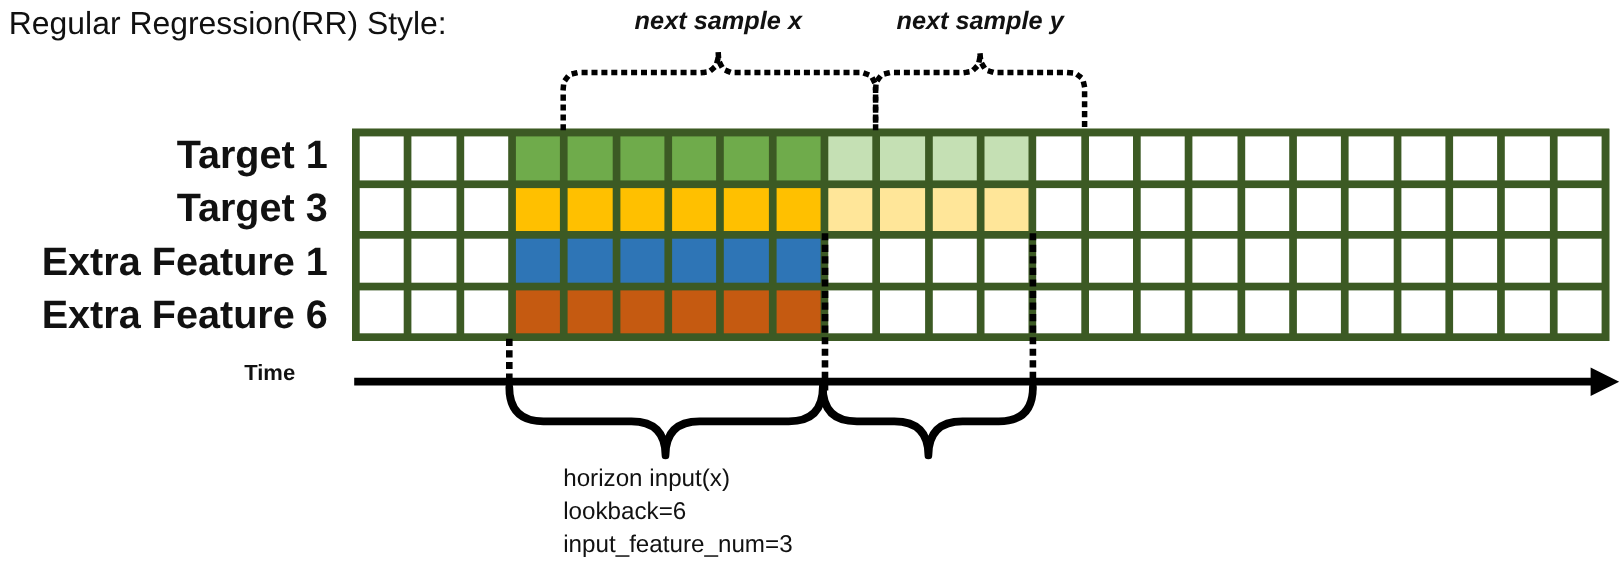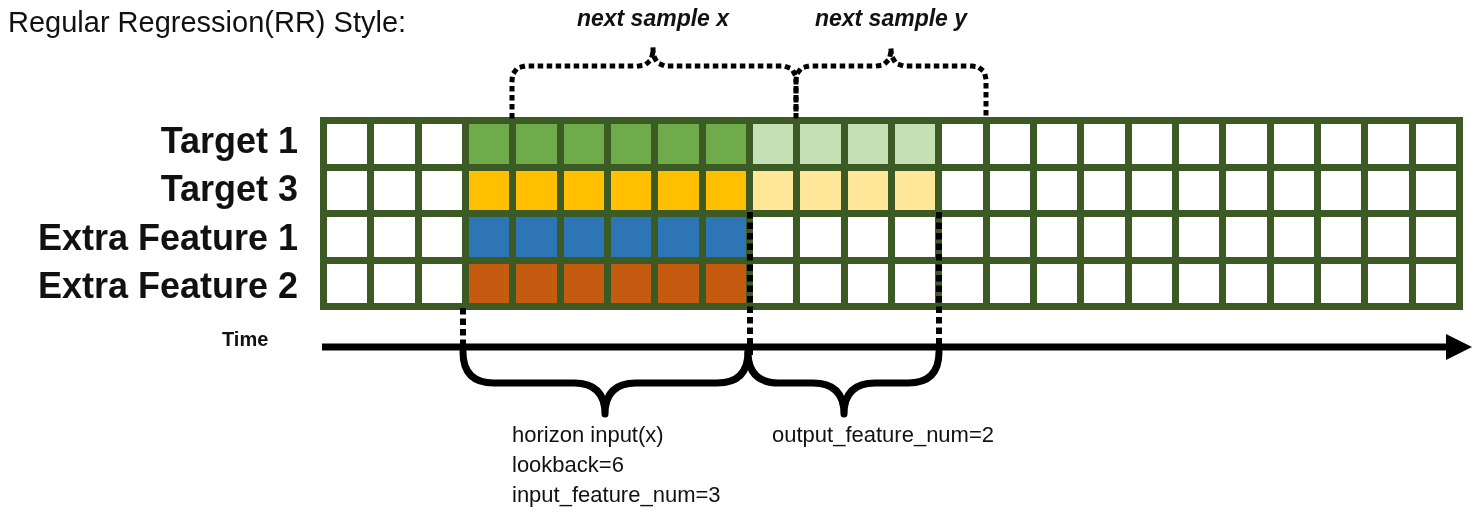--- a/index.html
+++ b/index.html
@@ -46,21 +46,21 @@
 
   <div class="title">Regular Regression(RR) Style:</div>
 
   <div class="sample-label" id="nexty">next sample y</div>
   <div class="sample-label" id="nextx">next sample x</div>
 
   <div class="row-labels">
     <div class="row-label">Target 1</div>
     <div class="row-label">Target 3</div>
     <div class="row-label">Extra Feature 1</div>
-    <div class="row-label">Extra Feature 2</div>
+    <div class="row-label">Extra Feature 6</div>
   </div>
 
   <div id="grid" style="border-color: rgb(60, 90, 36); background: rgb(60, 90, 36); grid-template-columns: repeat(24, 1fr); grid-template-rows: repeat(4, 1fr);">
       <div class="cell" style="background: rgb(255, 255, 255);"></div>
       <div class="cell" style="background: rgb(255, 255, 255);"></div>
       <div class="cell" style="background: rgb(255, 255, 255);"></div>
       <div class="cell" style="background: rgb(111, 171, 75);"></div>
       <div class="cell" style="background: rgb(111, 171, 75);"></div>
       <div class="cell" style="background: rgb(111, 171, 75);"></div>
       <div class="cell" style="background: rgb(111, 171, 75);"></div>
@@ -175,16 +175,15 @@
 
   <div class="time-label">Time</div>
 
   <div class="caption" id="cap-input">
     <div>horizon input(x)</div>
     <div>lookback=6</div>
     <div>input_feature_num=3</div>
   </div>
 
   <div class="caption" id="cap-output">
-    <div>output_feature_num=2</div>
   </div>
 
 </div>
 
 </body></html>

